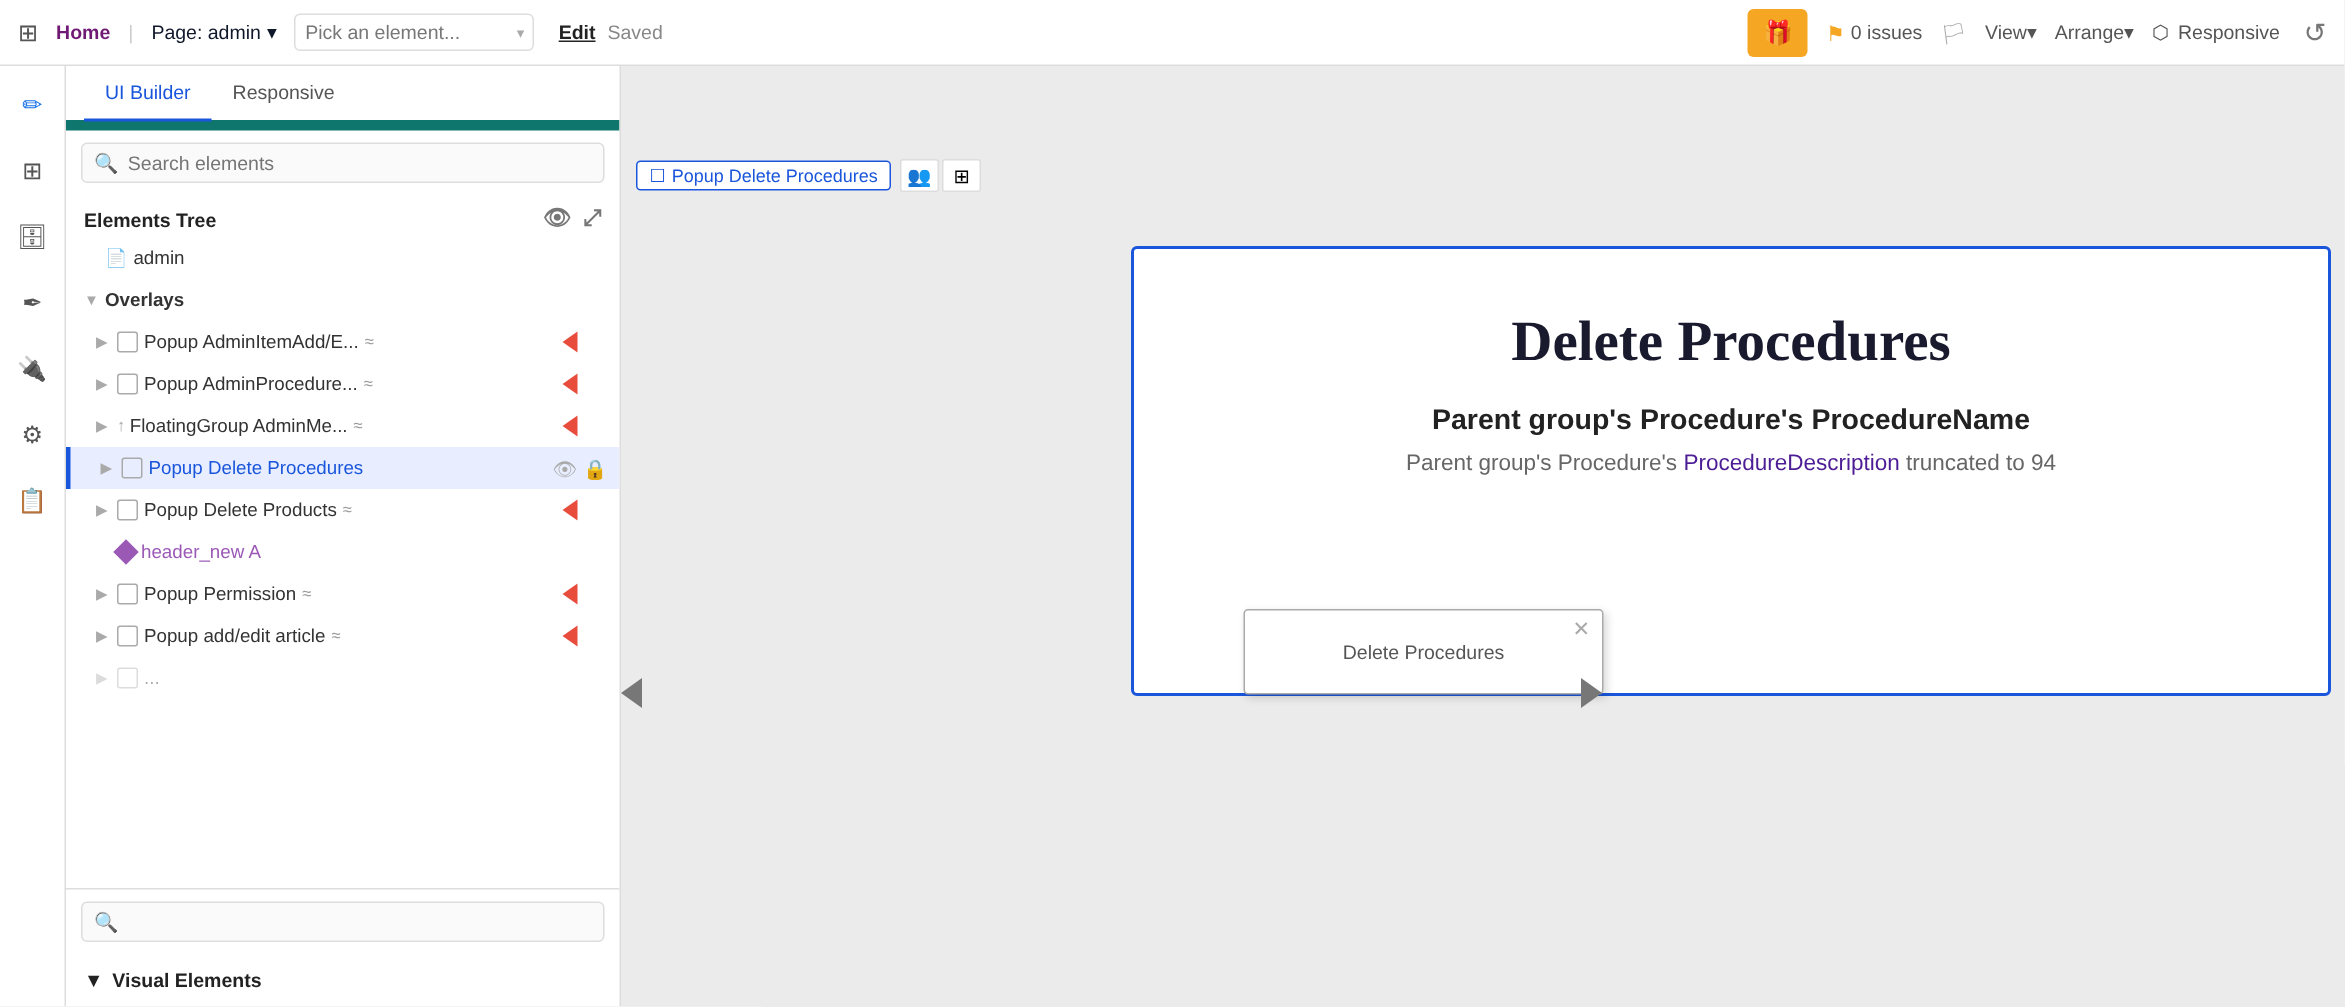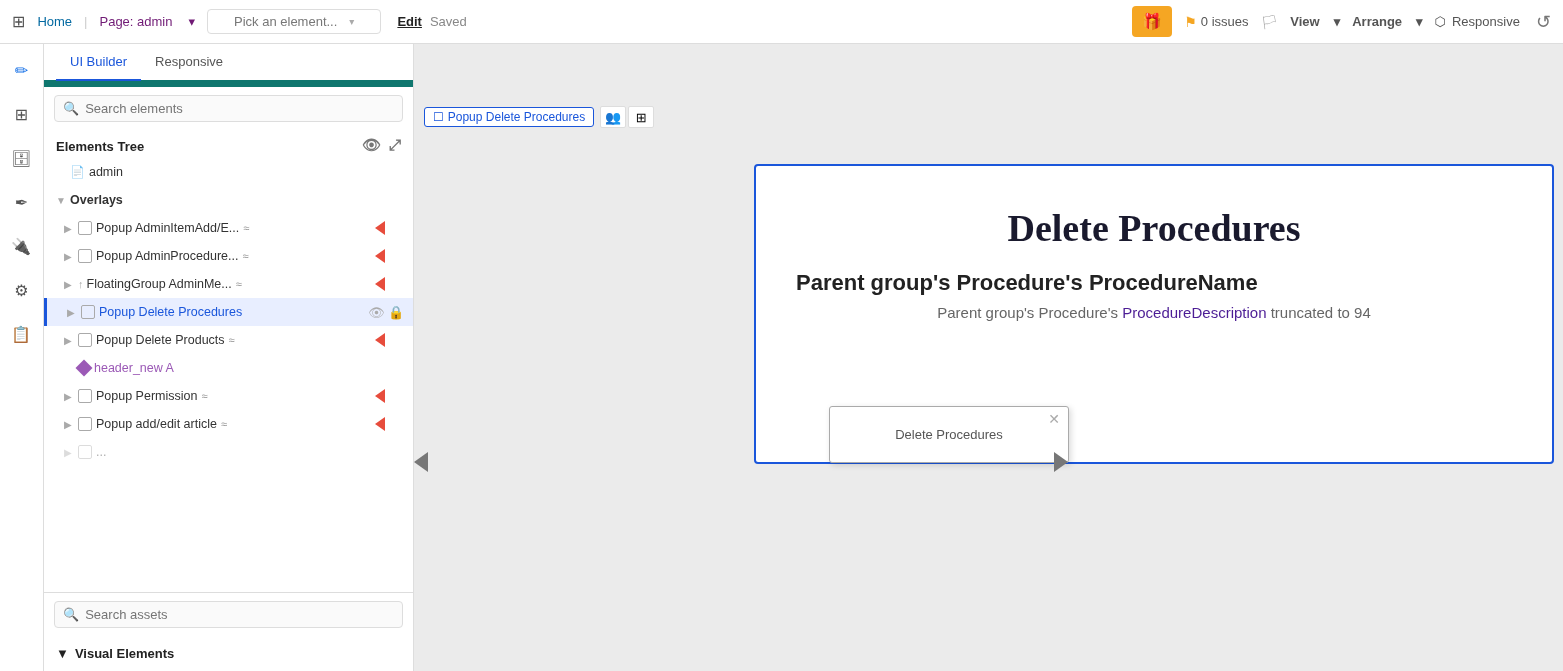--- a/index.html
+++ b/index.html
@@ -4,39 +4,39 @@
   <style>
     * { box-sizing: border-box; margin: 0; padding: 0; }
     body { font-family: -apple-system, BlinkMacSystemFont, 'Segoe UI', sans-serif; font-size: 13px; background: #f5f5f5; overflow: hidden; }
 
     
     .topbar {
       display: flex; align-items: center; height: 44px;
       background: #fff; border-bottom: 1px solid #ddd; padding: 0 12px; gap: 12px;
     }
     .topbar-grid-icon { color: #555; font-size: 16px; cursor: pointer; }
-    .topbar-home { font-weight: 400; color: #0369a1; cursor: pointer; }
-    .topbar-page { color: #701a75; display: flex; align-items: center; gap: 16px; }
+    .topbar-home { font-weight: 700; color: #701a75; cursor: pointer; }
+    .topbar-page { color: #0f172a; display: flex; align-items: center; gap: 4px; }
     .topbar-sep { color: #ccc; }
     .topbar-element-picker {
       display: flex; align-items: center; gap: 6px;
       background: #fff; border: 1px solid #ddd; border-radius: 4px;
-      padding: 4px 26px; cursor: pointer; color: #777; min-width: 160px;
+      padding: 4px 6px; cursor: pointer; color: #777; min-width: 160px;
     }
     .topbar-element-picker .chevron { color: #aaa; font-size: 10px; }
     .topbar-edit-saved { display: flex; align-items: center; gap: 8px; margin-left: 4px; }
     .topbar-edit { font-weight: 600; color: #222; cursor: pointer; text-decoration: underline; }
     .topbar-saved { color: #888; text-align: center; }
     .topbar-gift-btn {
       background: #f5a623; border: none; border-radius: 4px; padding: 6px 10px;
       cursor: pointer; color: #fff; font-size: 16px;
     }
     .topbar-issues { display: flex; align-items: center; gap: 4px; color: #555; cursor: pointer; }
     .topbar-view-arrange { display: flex; align-items: center; gap: 12px; color: #555; }
-    .topbar-view-arrange span { cursor: pointer; display: flex; align-items: flex-end; gap: 14px; font-weight: bold; }
+    .topbar-view-arrange span { cursor: pointer; display: flex; align-items: flex-end; gap: 0; }
     .topbar-components { display: flex; align-items: center; gap: 6px; color: #555; cursor: pointer; font-weight: 500; }
     .topbar-undo { font-size: 18px; color: #777; cursor: pointer; margin-left: 4px; }
     .topbar-spacer { flex: 1; }
 
     
     .main-layout { display: flex; height: calc(671px - 44px); }
 
     
     .icon-bar {
       width: 44px; background: #fff; border-right: 1px solid #ddd;
@@ -124,22 +124,22 @@
       position: absolute; top: 120px; left: 340px;
       width: 800px; min-height: 300px;
       background: #fff; border: 2px solid #1a56db; border-radius: 4px;
     }
     .popup-title {
       font-size: 38px; font-weight: 700; color: #1a1a2e;
       text-align: center; padding: 40px 40px 20px 40px;
       font-family: Georgia, serif;
     }
     .popup-subtitle {
-      font-size: 22px; font-weight: 600; color: #222;
-      text-align: left; padding: 0 40px 8px;
+      font-size: 19px; font-weight: 600; color: #222;
+      text-align: center; padding: 0 40px 8px;
     }
     .popup-desc {
       font-size: 15px; color: #666; text-align: center; padding: 0 40px 30px;
     }
 
     
     .mini-popup {
       position: absolute; top: 362px; left: 415px;
       background: #fff; border: 1px solid #aaa; border-radius: 3px;
       width: 240px; padding: 12px 16px;
@@ -333,21 +333,20 @@
         <span class="tree-chevron">▶</span>
         <div class="tree-checkbox"></div>
         <span class="tree-item-label">...</span>
       </div>
 
     </div>
 
     <div class="assets-section">
       <div class="search-box">
         <span class="search-icon">🔍</span>
-        <input type="text" placeholder="Search assets" style="">
       </div>
       <div class="assets-header">
         <span>▼</span>
         <span>Visual Elements</span>
       </div>
     </div>
 
   </div>
 
   <div class="canvas-area">

